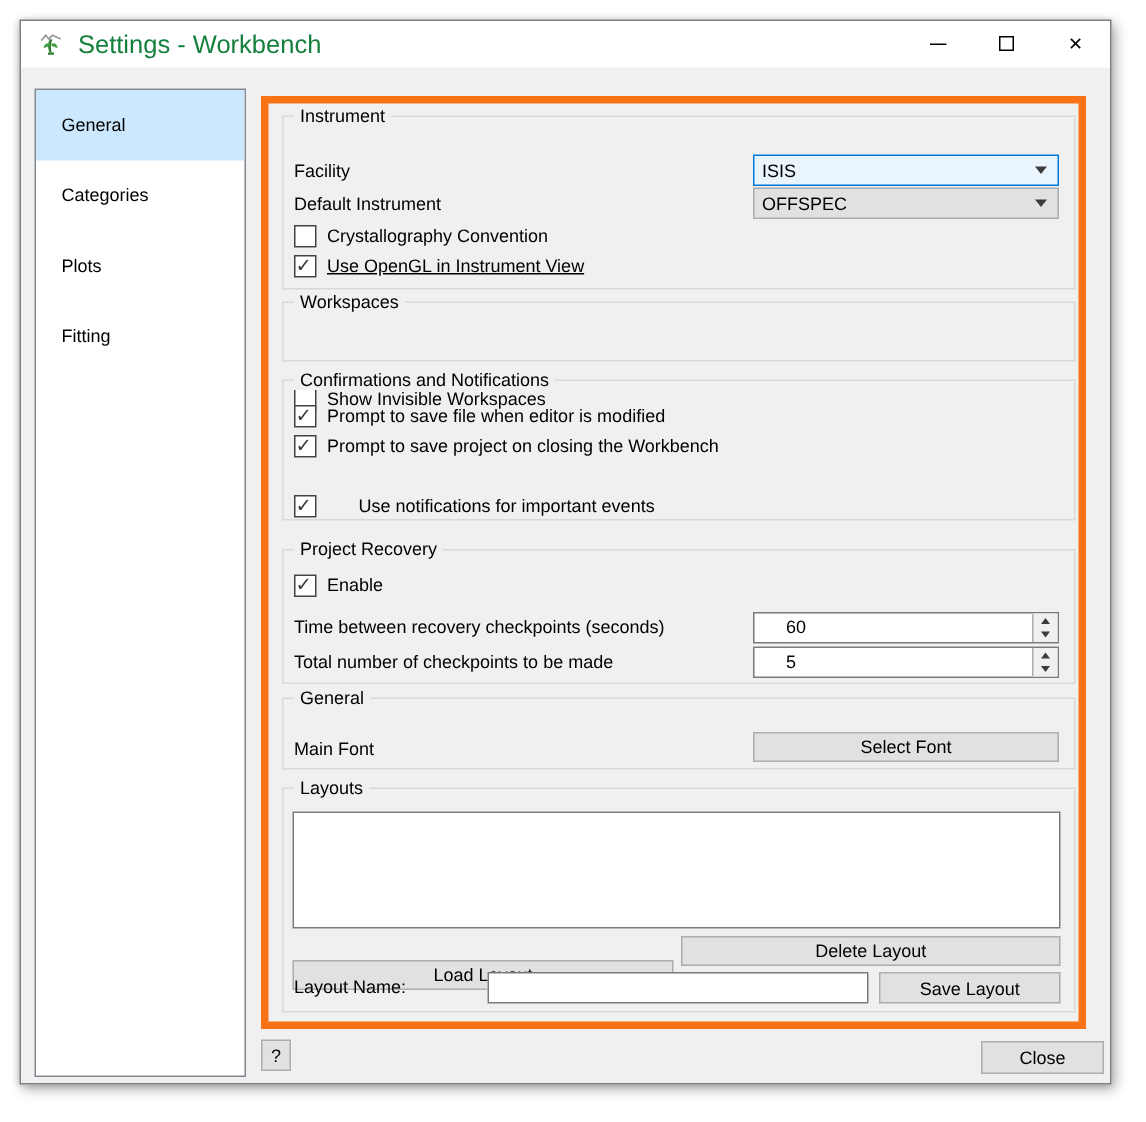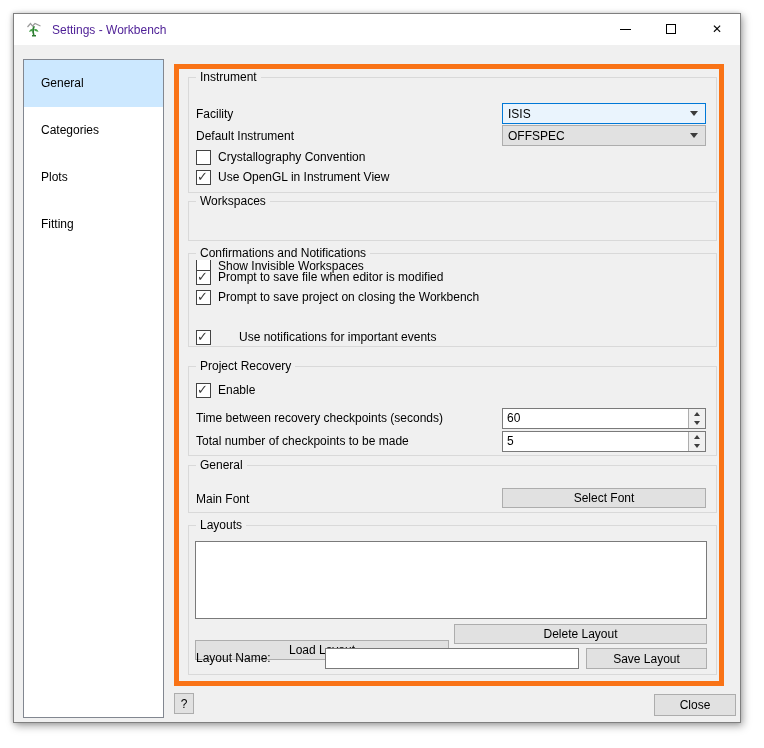--- a/index.html
+++ b/index.html
@@ -12,21 +12,21 @@
   .window{
     position:absolute;left:13px;top:13px;width:728px;height:710px;
     background:#f0f0f0;border:1px solid #7f7f7f;box-sizing:border-box;
     box-shadow:2px 3px 8px rgba(0,0,0,0.35), -1px 0 4px rgba(0,0,0,0.15);
   }
   .titlebar{
     position:absolute;left:0;top:0;right:0;height:31px;background:#ffffff;
     display:flex;align-items:center;
   }
   .app-icon{margin-left:12px;width:16px;height:16px;flex:0 0 auto;}
-  .title-text{margin-left:10px;font-size:12px;color:#4c1d95;}
+  .title-text{margin-left:10px;font-size:17px;color:#15803d;}
   .win-controls{position:absolute;right:0;top:0;height:30px;display:flex;}
   .win-btn{width:46px;height:30px;display:flex;align-items:center;justify-content:center;cursor:default;}
   .min-glyph{width:11px;height:1px;background:#000;display:block;}
   .max-glyph{width:10px;height:10px;border:1px solid #000;display:block;box-sizing:border-box;}
   .close-glyph{font-size:12px;color:#000;line-height:1;}
   
   .sidebar{
     position:absolute;left:9px;top:45px;width:141px;height:659px;
     background:#ffffff;border:1px solid #828790;box-sizing:border-box;overflow:hidden;
   }
@@ -65,21 +65,21 @@
   .combo .combo-text{margin-left:5px;flex:1;}
   .combo-arrow{
     width:0;height:0;margin-right:7px;
     border-left:4px solid transparent;border-right:4px solid transparent;border-top:5px solid #3c3c3c;
   }
   
   .spinbox{
     position:absolute;left:313px;width:204px;height:21px;box-sizing:border-box;
     border:1px solid #7a7a7a;background:#ffffff;display:flex;
   }
-  .spin-value{flex:1;line-height:19px;padding-left:4px;}
+  .spin-value{flex:1;line-height:19px;padding-left:21px;}
   .spin-btns{width:16px;border-left:1px solid #adadad;background:#f0f0f0;display:flex;flex-direction:column;}
   .spin-half{flex:1;display:flex;align-items:center;justify-content:center;cursor:default;}
   .tri-up{width:0;height:0;border-left:3.5px solid transparent;border-right:3.5px solid transparent;border-bottom:4px solid #3c3c3c;}
   .tri-down{width:0;height:0;border-left:3.5px solid transparent;border-right:3.5px solid transparent;border-top:4px solid #3c3c3c;}
   
   .btn{
     box-sizing:border-box;border:1px solid #adadad;background:#e1e1e1;
     display:flex;align-items:center;justify-content:center;cursor:default;white-space:nowrap;
   }
   
@@ -141,21 +141,21 @@
         </div>
         <div class="grow" style="top:48px;">Default Instrument</div>
         <div class="combo" style="top:47px;">
           <span class="combo-text">OFFSPEC</span>
           <span class="combo-arrow"></span>
         </div>
         <div class="cbrow" style="top:71px;">
           <span class="checkbox" data-checked="false"></span>
           <span class="cb-label">Crystallography Convention</span>
         </div>
-        <div class="cbrow" style="top:91px;">
+        <div class="cbrow" style="top:91px;text-decoration:underline;">
           <span class="checkbox" data-checked="true"></span>
           <span class="cb-label">Use OpenGL in Instrument View</span>
         </div>
       </div>
 
       <div class="group" style="top:132px;height:40px;">
         <span class="group-title">Workspaces</span>
         <div class="cbrow" style="top:14px;margin-top:42px;">
           <span class="checkbox" data-checked="false"></span>
           <span class="cb-label">Show Invisible Workspaces</span>

